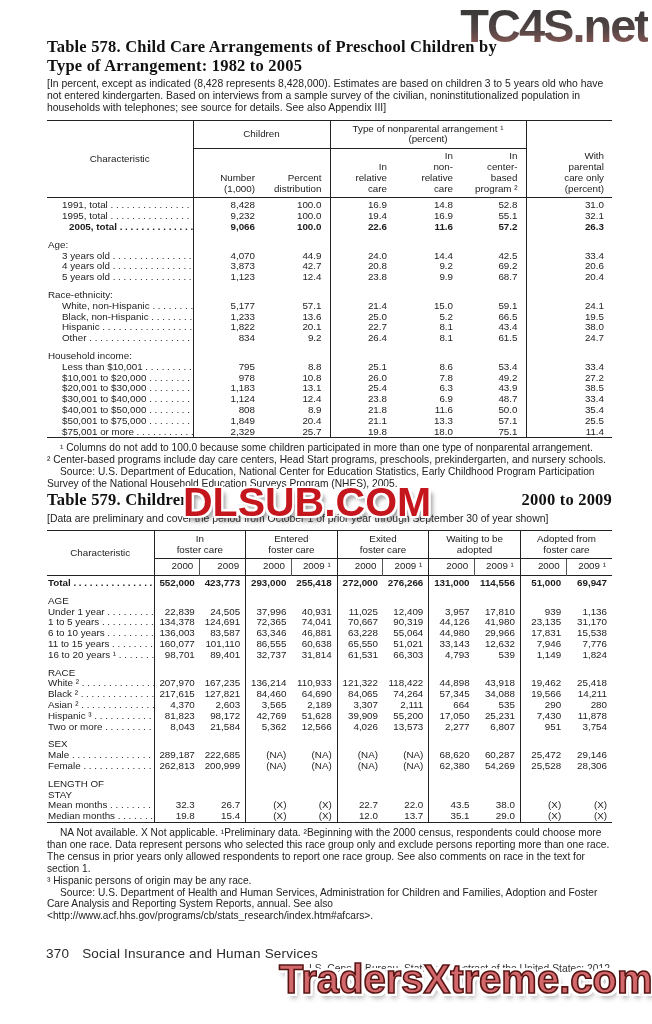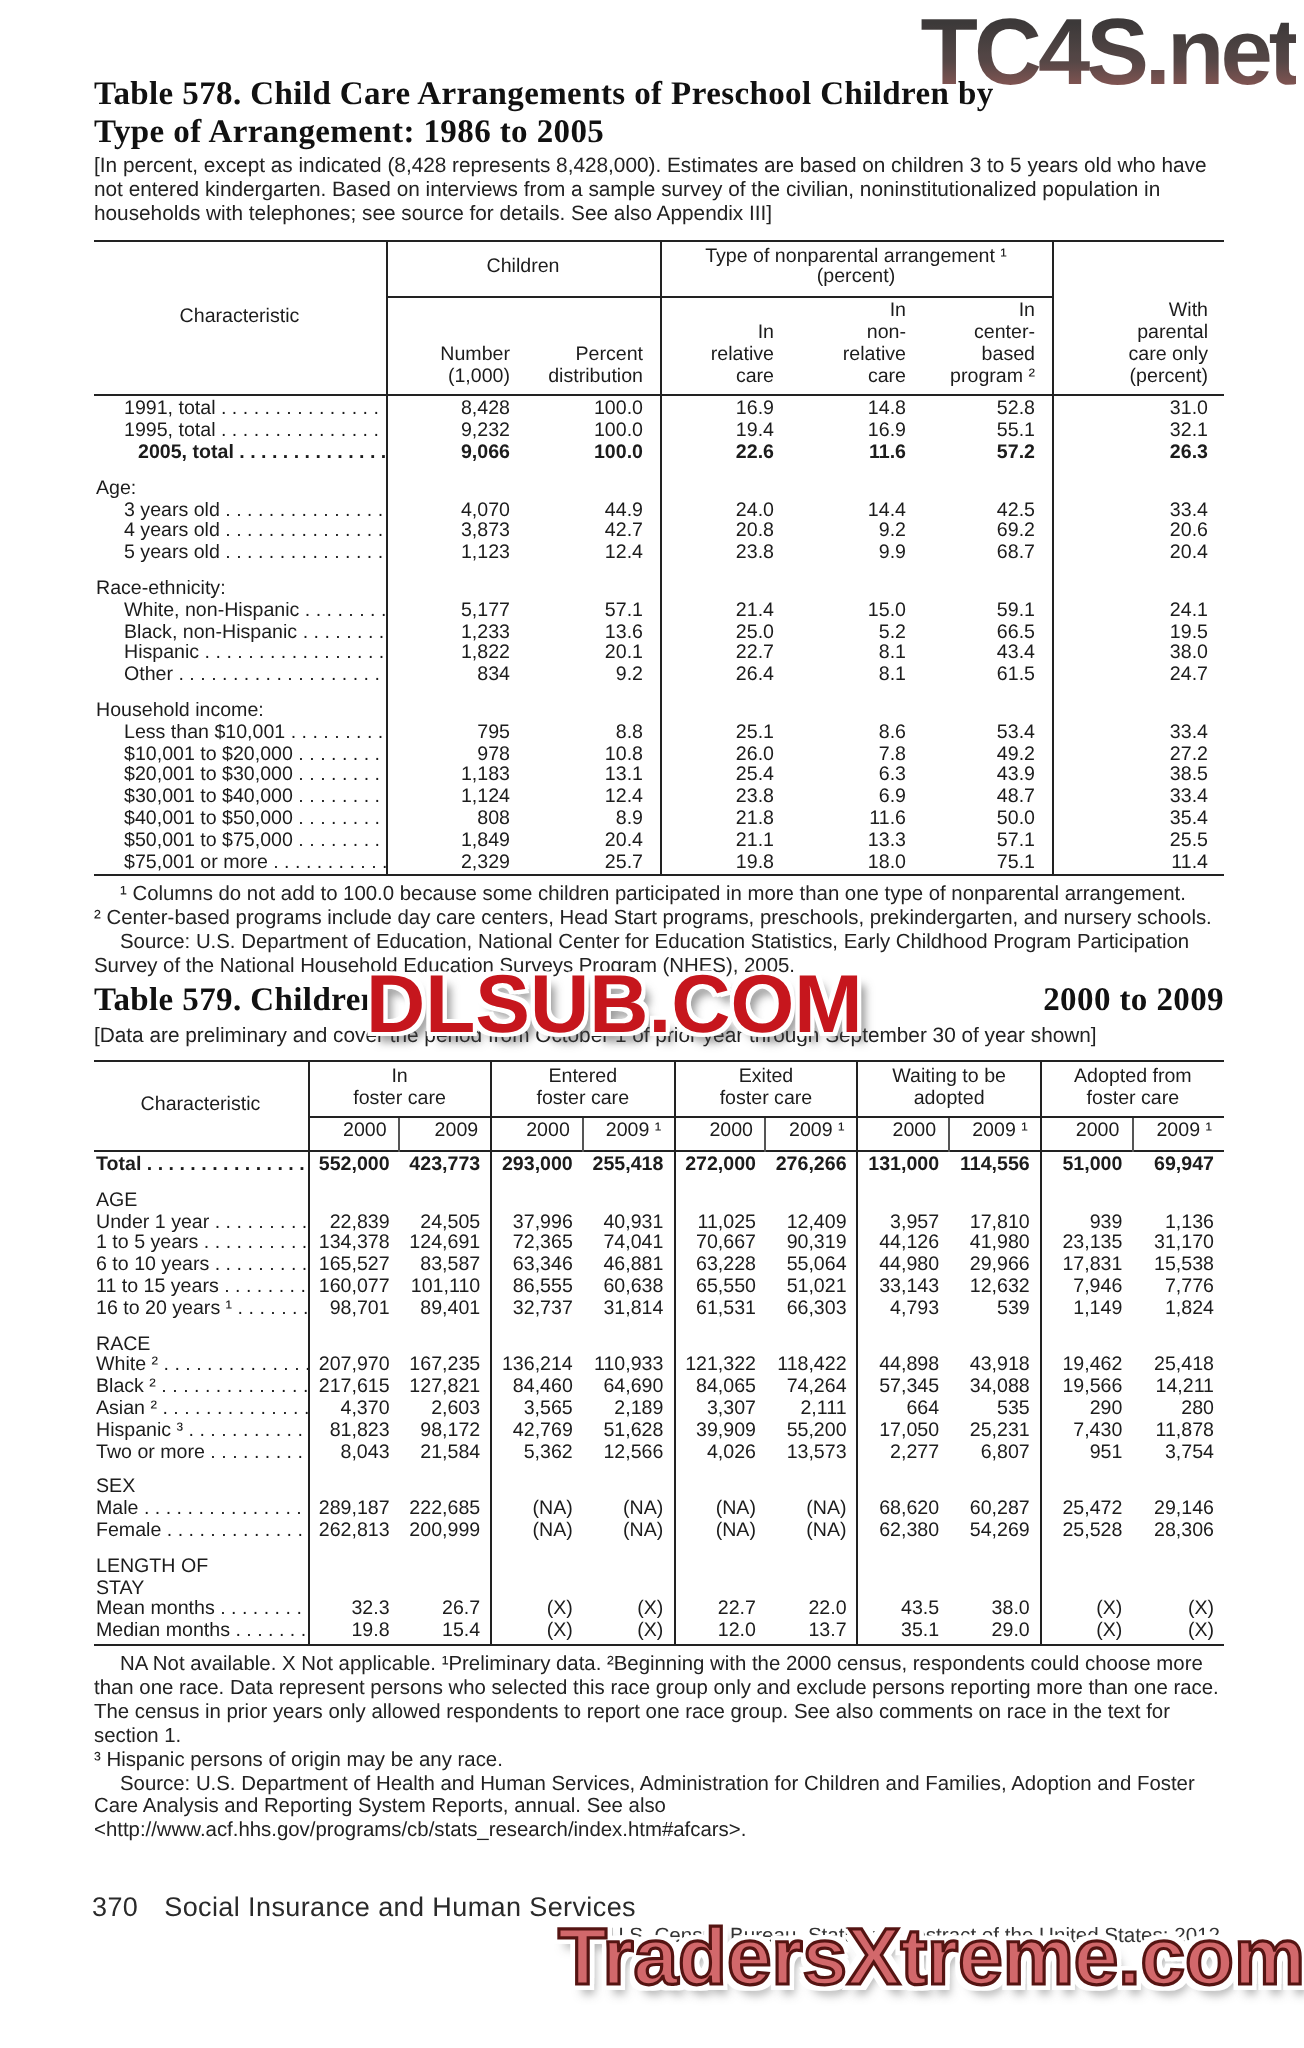--- a/index.html
+++ b/index.html
@@ -68,21 +68,21 @@
                           3px 5px 5px rgba(80,80,80,.5);}
 </style>
 </head>
 <body>
 
 <div class="page">
 
   <div class="block" id="block578">
     <div class="tbl-title">
       <div>Table 578. Child Care Arrangements of Preschool Children by</div>
-      <div>Type of Arrangement: 1986 to 2005</div>
+      <div>Type of Arrangement: 1982 to 2005</div>
     </div>
     <div class="tbl-note">[In percent, except as indicated (8,428 represents 8,428,000). Estimates are based on children 3 to 5 years old who have not entered kindergarten. Based on interviews from a sample survey of the civilian, noninstitutionalized population in households with telephones; see source for details. See also Appendix III]</div>
 
     <table class="tbl" id="t578">
       <colgroup>
         <col style="width:146px">
           <col style="width:70px">
           <col style="width:67px">
         <col style="width:65px">
           <col style="width:66px">
@@ -445,21 +445,21 @@
             <td class="val">74,041</td>
             <td class="val gs">70,667</td>
             <td class="val">90,319</td>
             <td class="val gs">44,126</td>
             <td class="val">41,980</td>
             <td class="val gs">23,135</td>
             <td class="val">31,170</td>
           </tr>
           <tr>
             <td class="stub leader"><span class="lbl">6 to 10 years</span></td>
-            <td class="val gs">165,527</td>
+            <td class="val gs">136,003</td>
             <td class="val">83,587</td>
             <td class="val gs">63,346</td>
             <td class="val">46,881</td>
             <td class="val gs">63,228</td>
             <td class="val">55,064</td>
             <td class="val gs">44,980</td>
             <td class="val">29,966</td>
             <td class="val gs">17,831</td>
             <td class="val">15,538</td>
           </tr>

